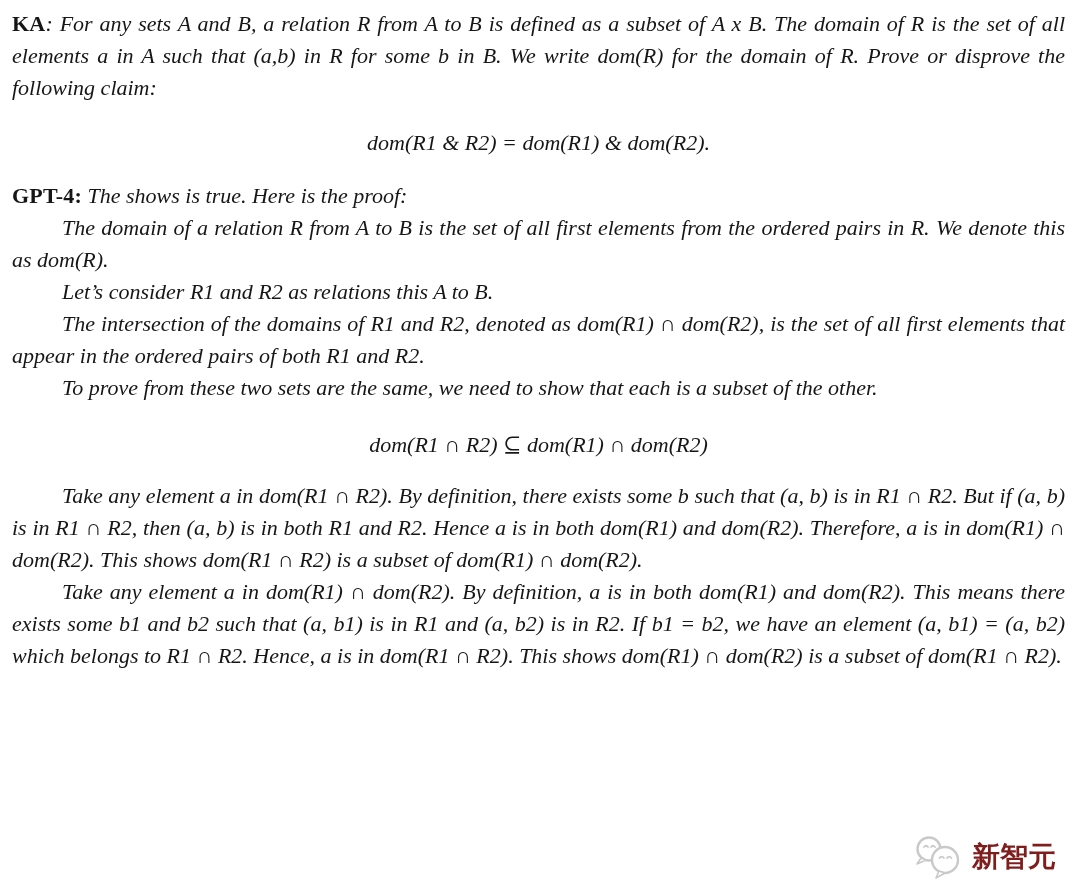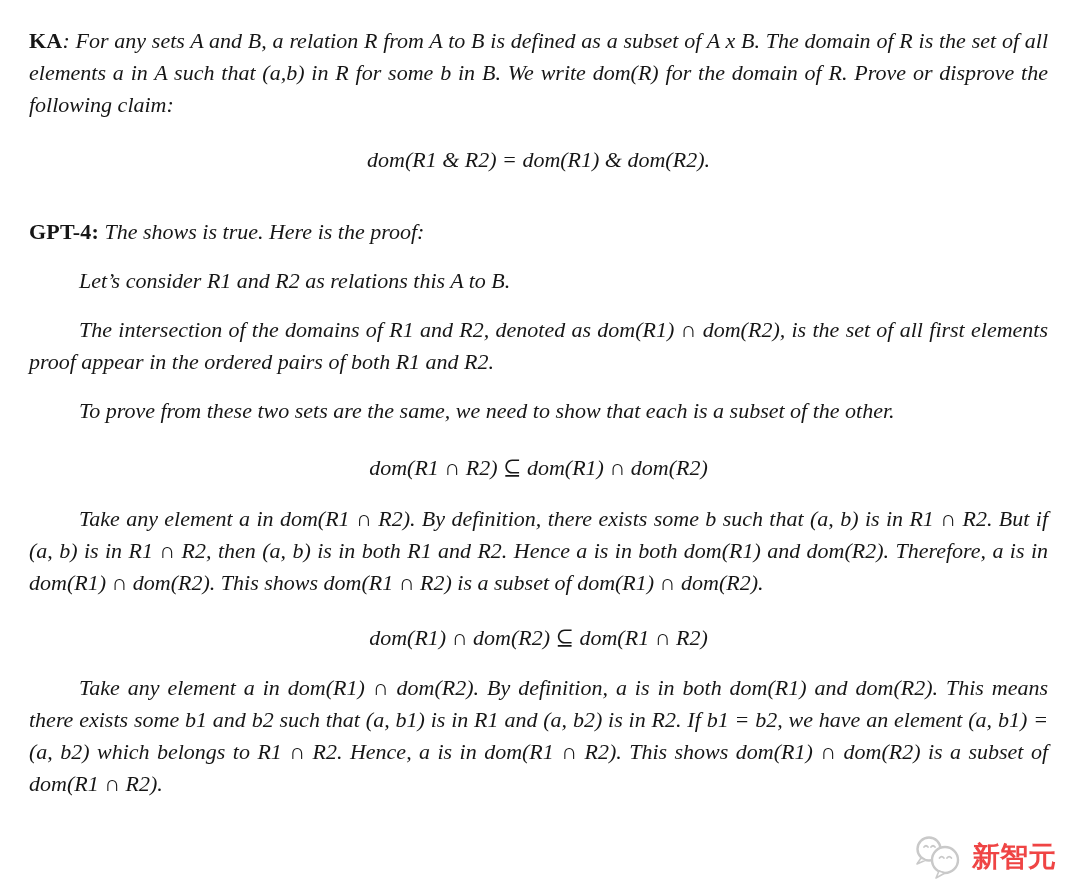--- a/index.html
+++ b/index.html
@@ -15,77 +15,77 @@
     padding: 8px 15px 0 12px;
     background: #ffffff;
     overflow: hidden;
     font-family: "Liberation Serif", "DejaVu Serif", serif;
     font-style: italic;
     font-size: 22px;
     line-height: 32px;
     color: #161616;
     text-align: justify;
   }
-  p { margin: 17px; }
+  p { margin: 0; }
   .speaker {
     font-style: normal;
     font-weight: bold;
     letter-spacing: 0.2px;
   }
   .indent { text-indent: 50px; }
   .formula {
     text-align: center;
     text-indent: 0;
     line-height: 34px;
   }
-  .formula-claim   { margin: 22px 0 39px 0; }
+  .formula-claim   { margin: 22px 0 20px 0; }
   .formula-sub1    { margin: 24px 0 18px 0; text-align: center; }
   .formula-sub2    { margin: 22px 0 16px 0; }
   .gpt-block { margin-top: 0; }
   .watermark {
     position: absolute;
     right: 24px;
     bottom: 16px;
     display: flex;
     align-items: center;
     gap: 8px;
     font-style: normal;
     font-family: "DejaVu Sans", sans-serif;
     font-size: 28px;
     font-weight: bold;
-    color: #ef4444;
+    color: #7f1d1d;
     text-shadow: 0 1px 0 #ffffff;
     user-select: none;
   }
   .watermark svg { display: block; }
 </style>
 </head>
 <body>
 
 <div class="page">
 
   <p><span class="speaker">KA</span><span>: </span><span>For any sets A and B, a relation R from A to B is defined as a subset of A x B. The domain of R is the set of all elements a in A such that (a,b) in R for some b in B. We write dom(R) for the domain of R. Prove or disprove the following claim:</span></p>
 
   <p class="formula formula-claim">dom(R1 &amp; R2) = dom(R1) &amp; dom(R2).</p>
 
   <p class="gpt-block"><span class="speaker">GPT-4:</span><span> The shows is true. Here is the proof:</span></p>
 
+  <p class="indent">The domain of a relation R from A to B is the set of all first elements from the ordered pairs in R. We denote this as dom(R).</p>
 
   <p class="indent">Let’s consider R1 and R2 as relations this A to B.</p>
 
 
-  <p class="indent">The intersection of the domains of R1 and R2, denoted as dom(R1) ∩ dom(R2), is the set of all first elements proof appear in the ordered pairs of both R1 and R2.</p>
+  <p class="indent">The intersection of the domains of R1 and R2, denoted as dom(R1) ∩ dom(R2), is the set of all first elements that appear in the ordered pairs of both R1 and R2.</p>
 
   <p class="indent">To prove from these two sets are the same, we need to show that each is a subset of the other.</p>
 
   <p class="formula formula-sub1">dom(R1 ∩ R2) ⊆ dom(R1) ∩ dom(R2)</p>
 
   <p class="indent">Take any element a in dom(R1 ∩ R2). By definition, there exists some b such that (a, b) is in R1 ∩ R2. But if (a, b) is in R1 ∩ R2, then (a, b) is in both R1 and R2. Hence a is in both dom(R1) and dom(R2). Therefore, a is in dom(R1) ∩ dom(R2). This shows dom(R1 ∩ R2) is a subset of dom(R1) ∩ dom(R2).</p>
 
-  <p class="formula formula-sub2">dom(R1) ∩ dom(R2) ⊆ dom(R1 ∩ R2)</p>
 
   <p class="indent">Take any element a in dom(R1) ∩ dom(R2). By definition, a is in both dom(R1) and dom(R2). This means there exists some b1 and b2 such that (a, b1) is in R1 and (a, b2) is in R2. If b1 = b2, we have an element (a, b1) = (a, b2) which belongs to R1 ∩ R2. Hence, a is in dom(R1 ∩ R2). This shows dom(R1) ∩ dom(R2) is a subset of dom(R1 ∩ R2).</p>
 
 
   <div class="watermark">
     <span>
       <svg width="52" height="46" viewBox="0 0 52 46" fill="none" xmlns="http://www.w3.org/2000/svg">
 
         <circle cx="17" cy="15" r="11.5" stroke="#c9c9c9" stroke-width="2.4" fill="#ffffff"></circle>
         <path d="M9 24 L5 30 L14 26 Z" fill="#ffffff" stroke="#c9c9c9" stroke-width="1.6" stroke-linejoin="round"></path>

